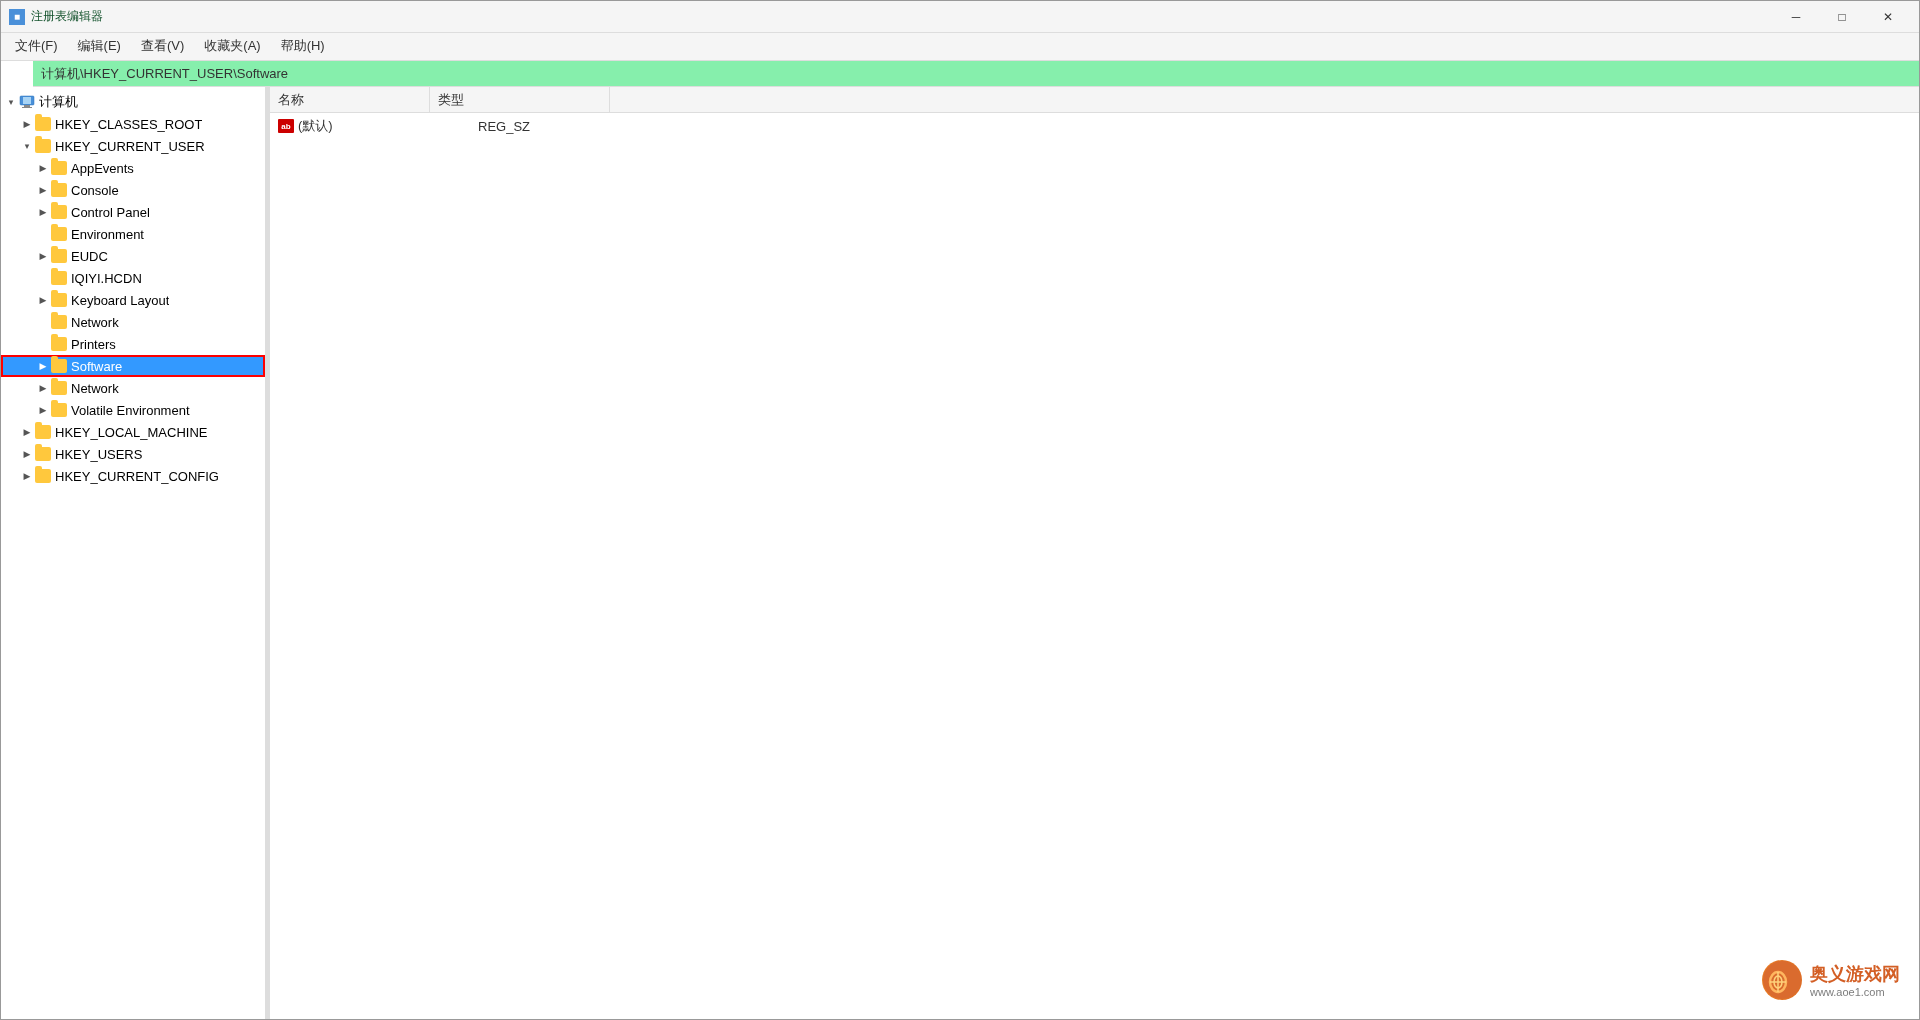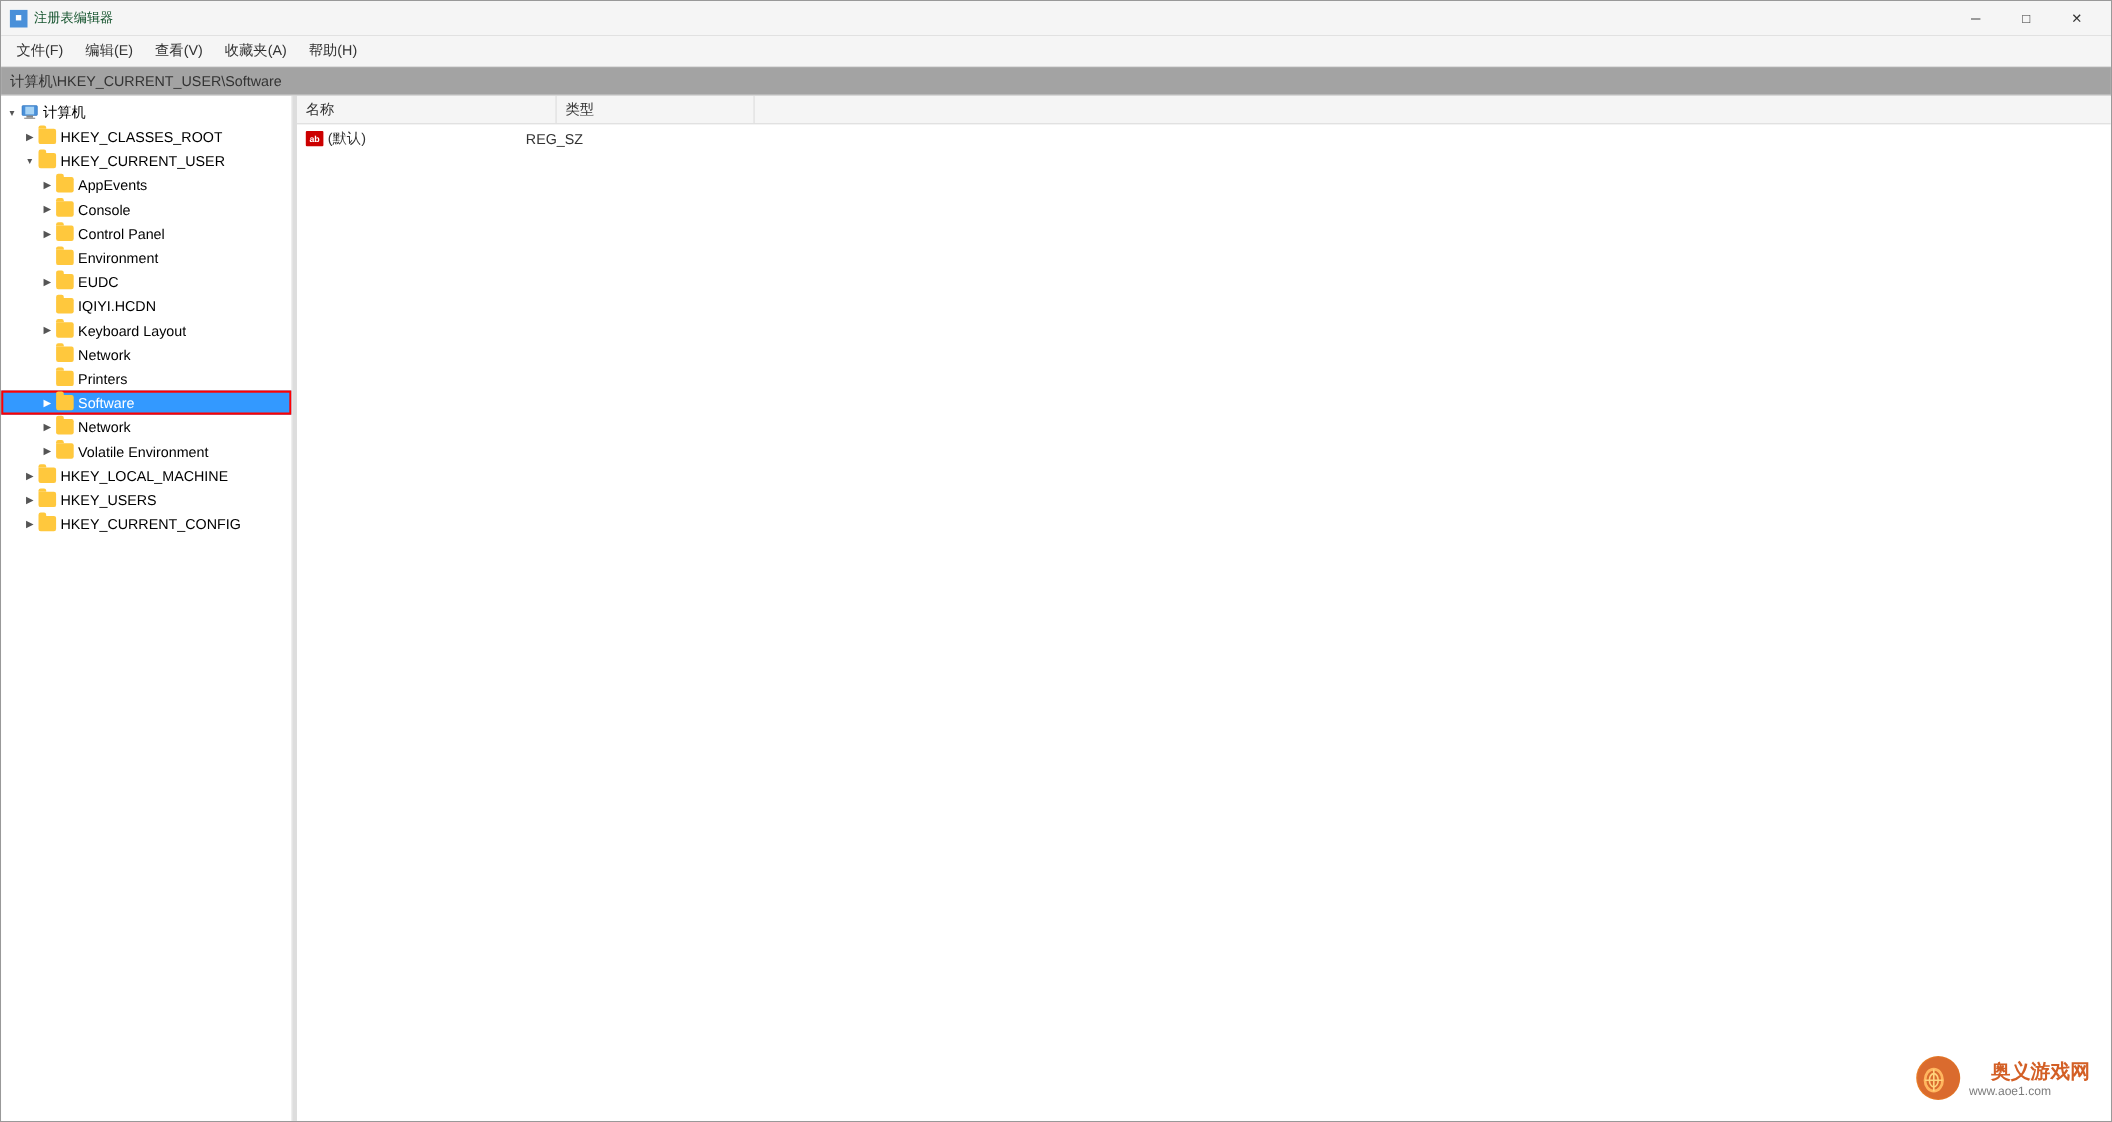--- a/index.html
+++ b/index.html
@@ -87,28 +87,29 @@
     .menu-item {
       padding: 4px 10px;
       cursor: pointer;
       font-size: 13px;
       color: #333;
     }
 
     
     .address-bar {
       height: 26px;
-      background: #a3a3a3;
+      background: #86efac;
       border-bottom: 1px solid #ddd;
       display: flex;
       align-items: center;
       padding: 0 8px;
       font-size: 13px;
       color: #333;
       flex-shrink: 0;
+      margin-left: 32px;
     }
 
     
     .main-content {
       display: flex;
       flex: 1;
       overflow: hidden;
     }
 
     
@@ -209,21 +210,21 @@
     .col-header {
       display: flex;
       align-items: center;
       padding: 0 8px;
       font-size: 13px;
       color: #333;
       border-right: 1px solid #ddd;
       cursor: pointer;
     }
 
-    .col-name { width: 236px; align-items: center; }
+    .col-name { width: 160px; align-items: center; }
     .col-type { width: 180px; }
     .col-data { flex: 1; }
 
     .data-rows {
       flex: 1;
       overflow-y: auto;
       padding: 2px 0;
     }
 
     .data-row {
@@ -290,21 +291,20 @@
     .watermark-text {
       display: flex;
       flex-direction: column;
       color: #cc4400;
     }
 
     .watermark-title {
       font-size: 18px;
       font-weight: bold;
       color: #cc4400;
-      margin-left: 20px;
     }
 
     .watermark-url {
       font-size: 11px;
       color: #666;
     }
 
     .splitter {
       width: 4px;
       background: #ddd;

